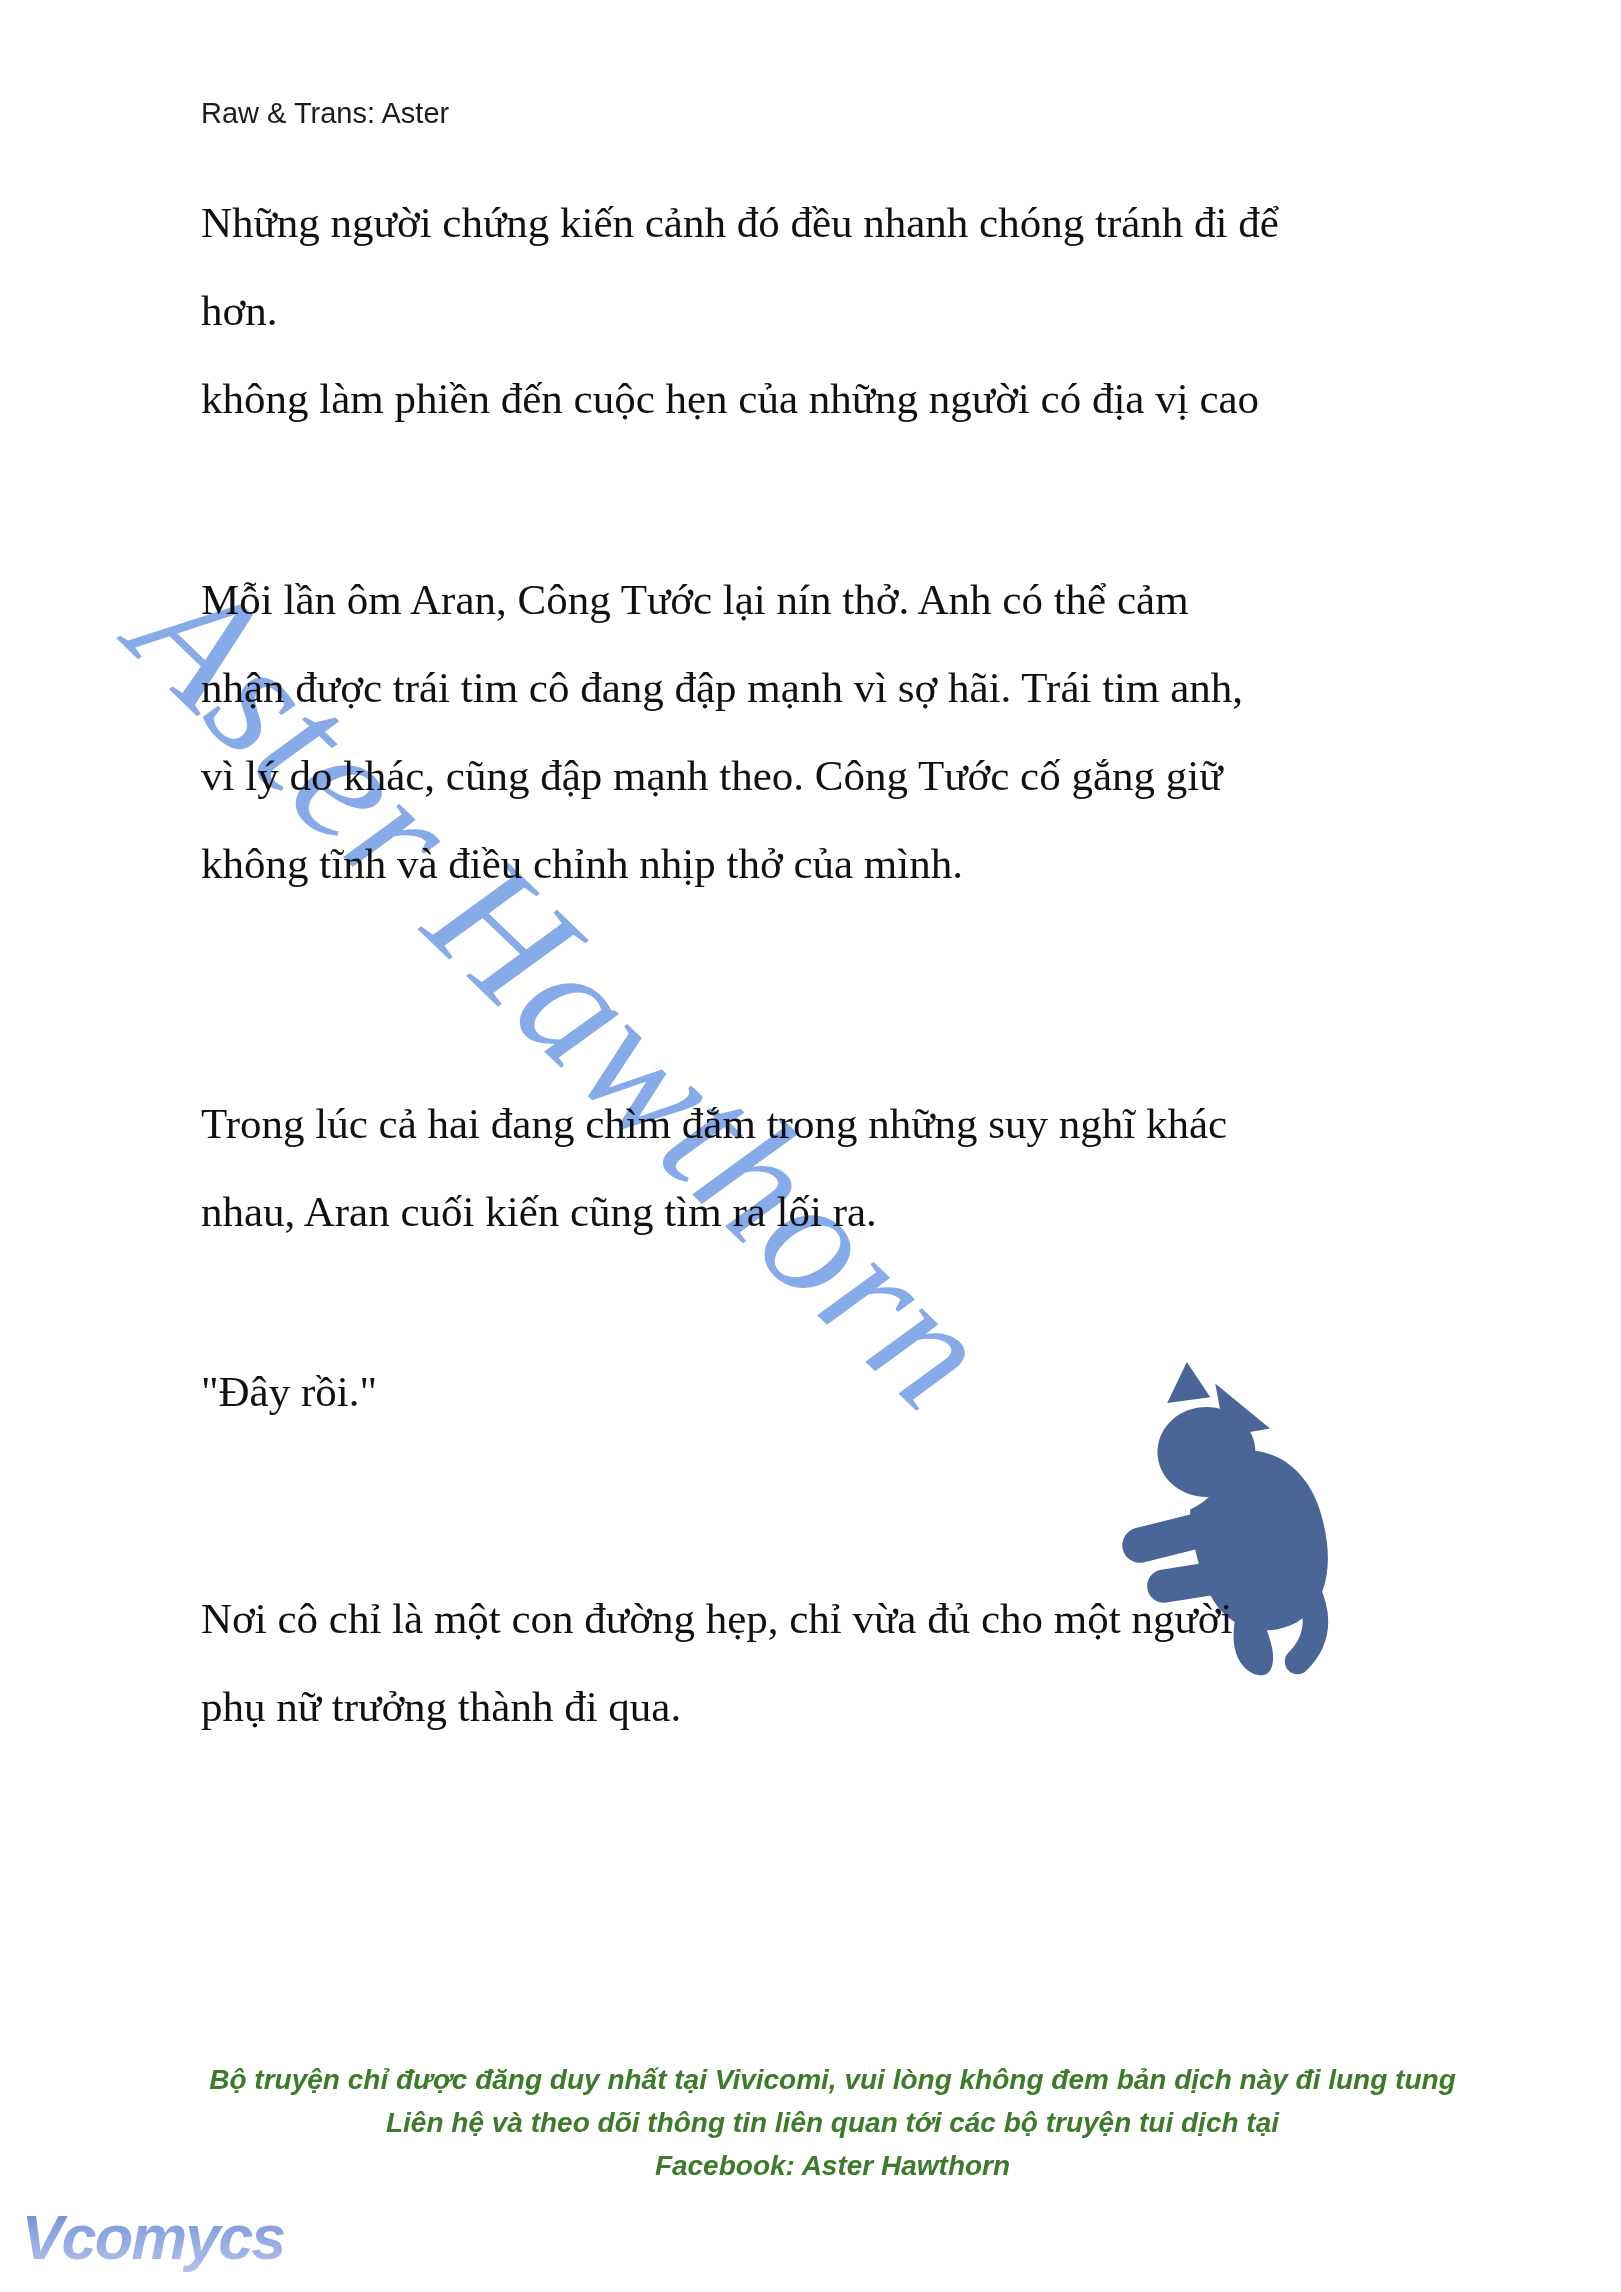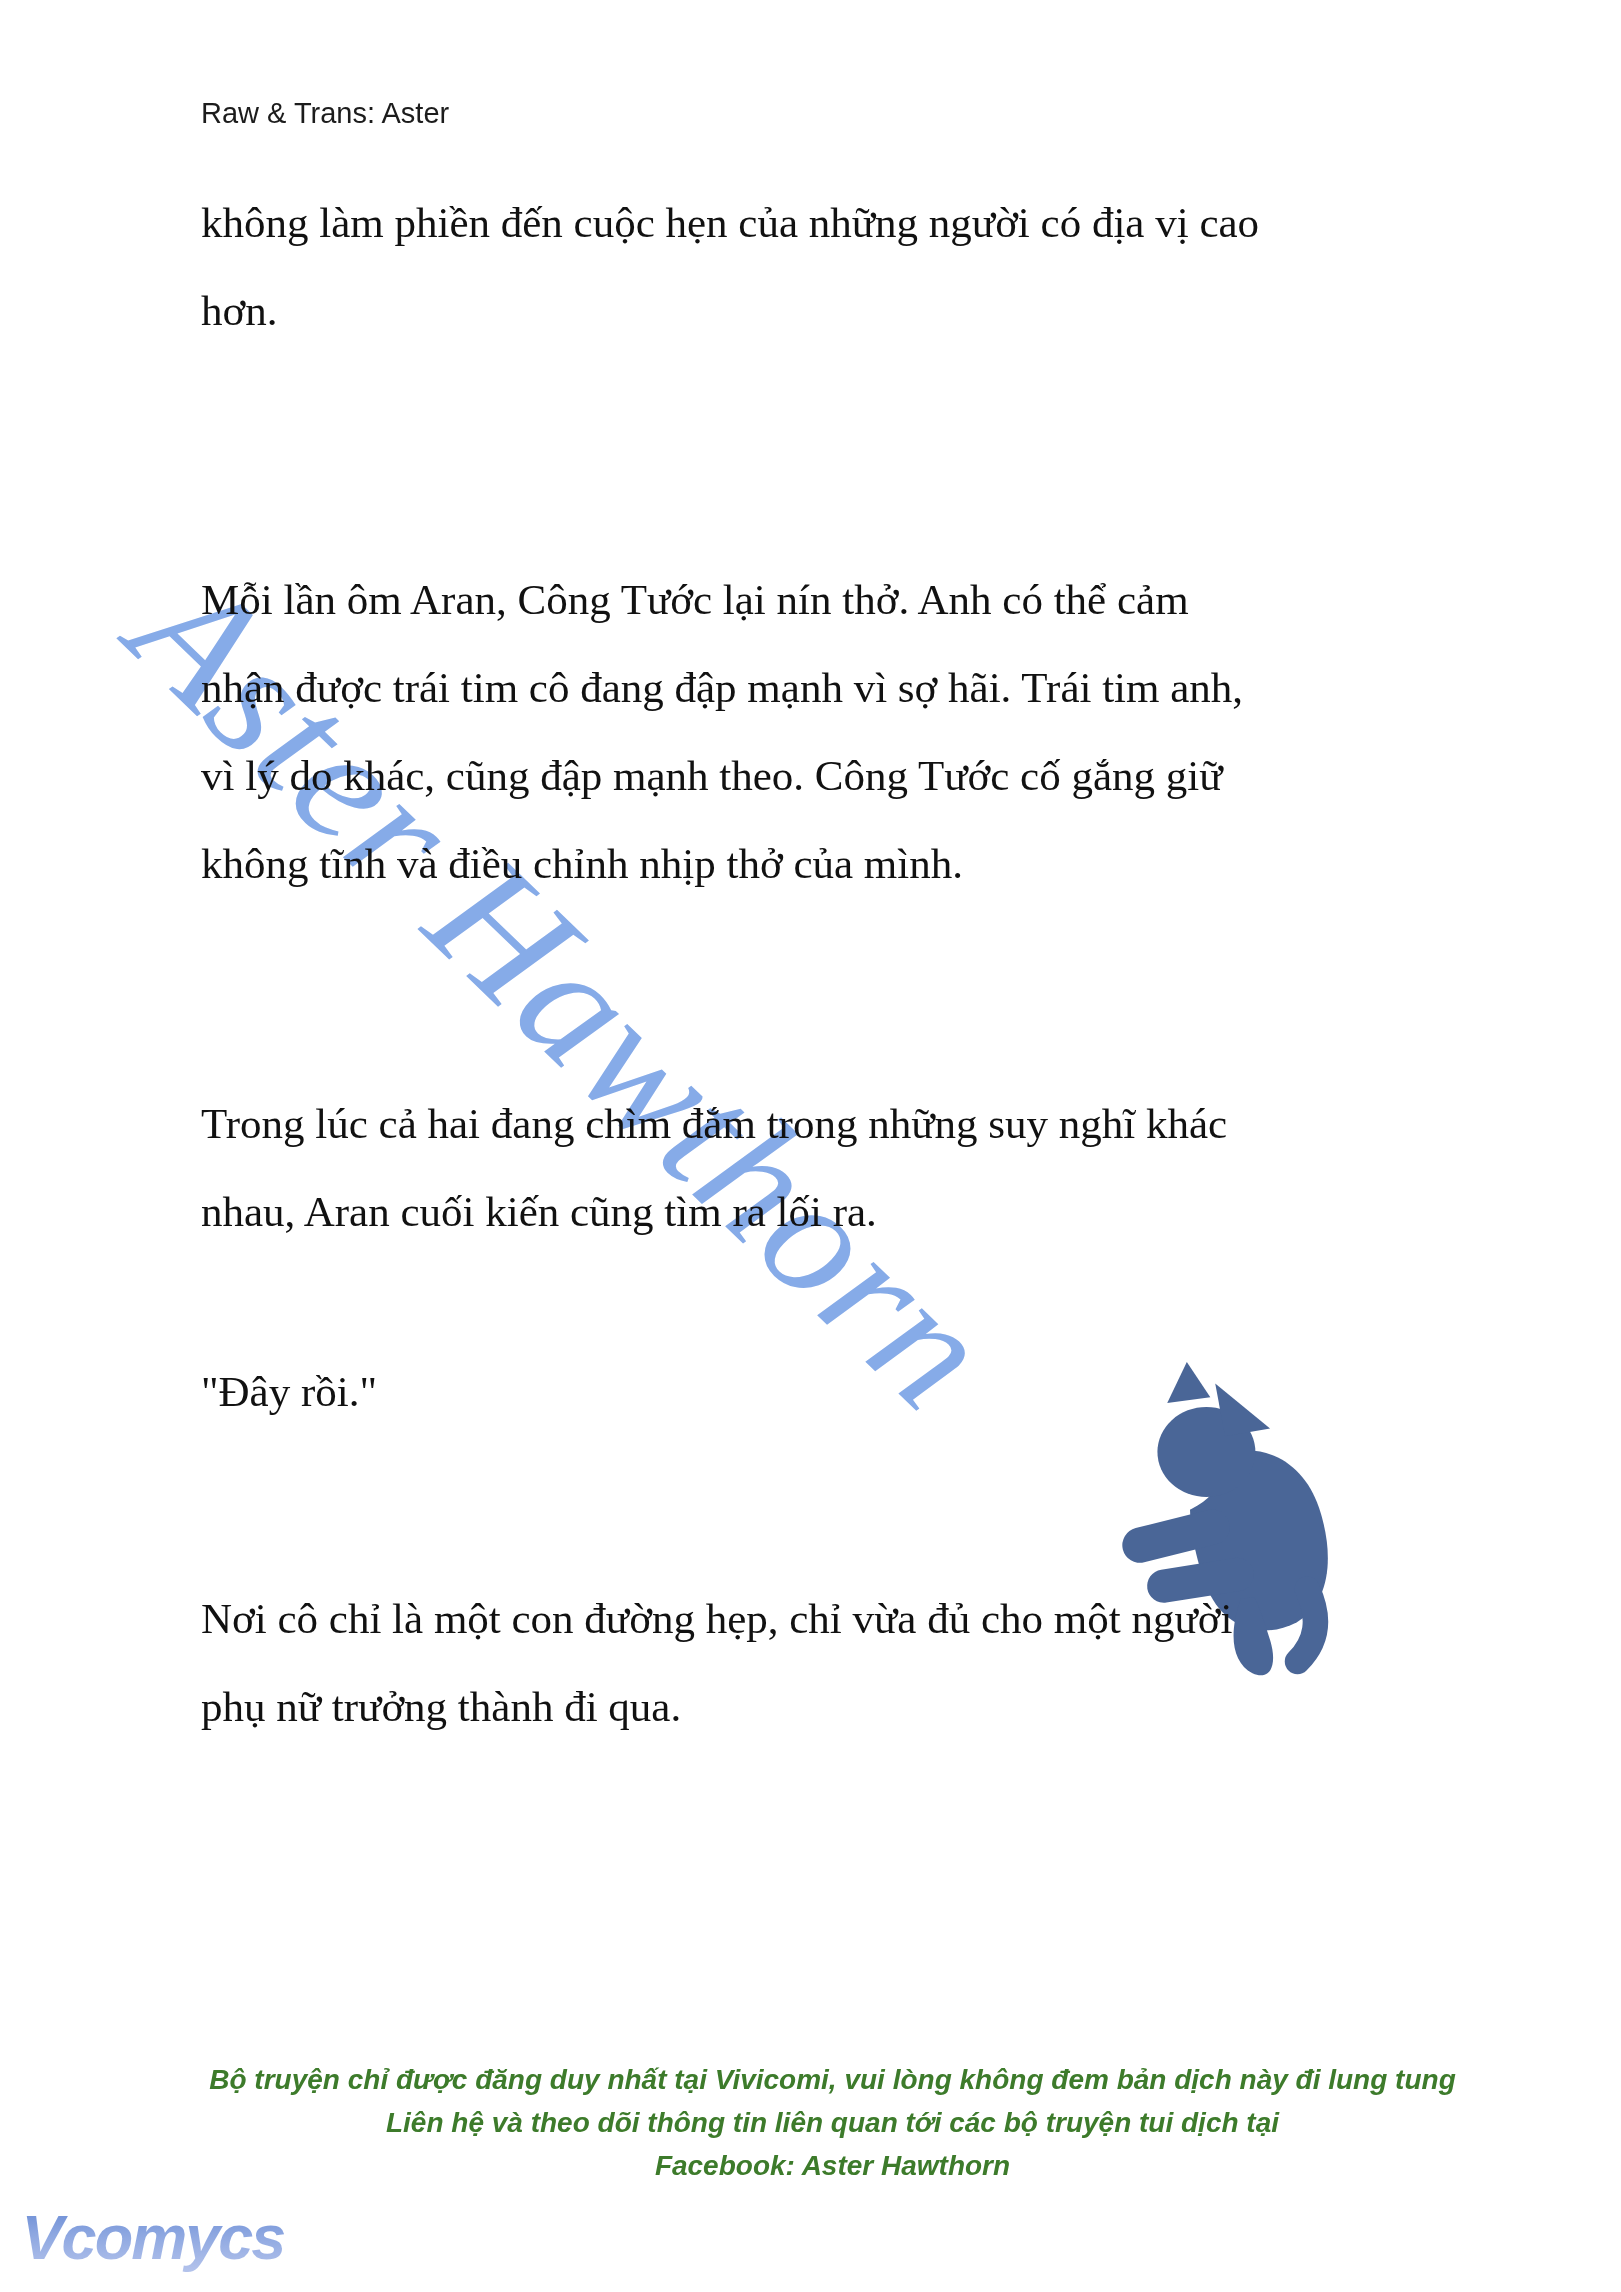--- a/index.html
+++ b/index.html
@@ -67,22 +67,23 @@
 </head>
 <body>
 
 <div class="page">
 
   <div class="credit">Raw &amp; Trans: Aster</div>
 
   <div class="watermark">Aster Hawthorn</div>
 
   <div class="para p1">
+    <div class="tline">Những người chứng kiến cảnh đó đều nhanh chóng tránh đi để</div>
+    <div class="tline">hơn.</div>
     <div class="tline">không làm phiền đến cuộc hẹn của những người có địa vị cao</div>
-    <div class="tline">hơn.</div>
   </div>
 
   <div class="para p2">
     <div class="tline">Mỗi lần ôm Aran, Công Tước lại nín thở. Anh có thể cảm</div>
     <div class="tline">nhận được trái tim cô đang đập mạnh vì sợ hãi. Trái tim anh,</div>
     <div class="tline">vì lý do khác, cũng đập mạnh theo. Công Tước cố gắng giữ</div>
     <div class="tline">không tĩnh và điều chỉnh nhịp thở của mình.</div>
   </div>
 
   <div class="para p3">

